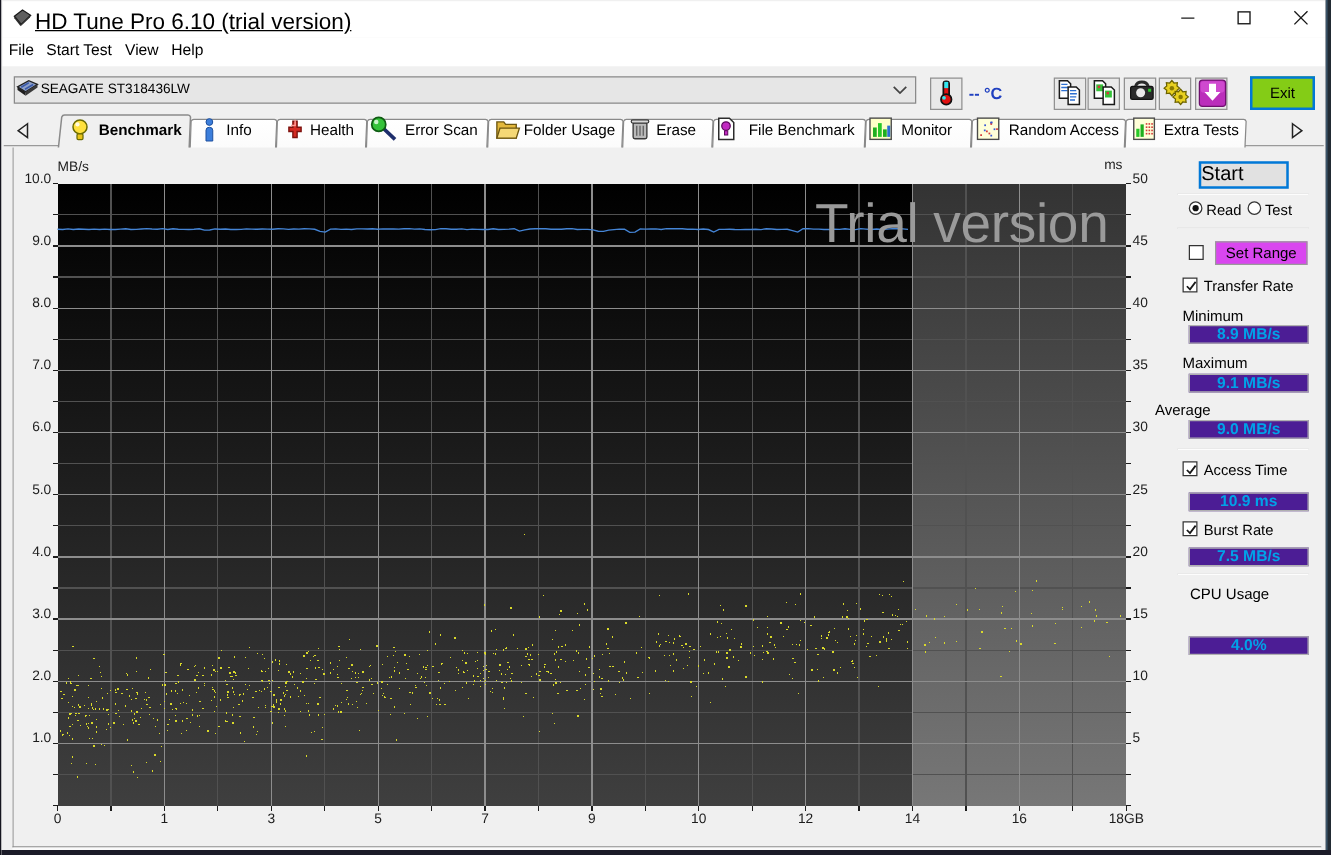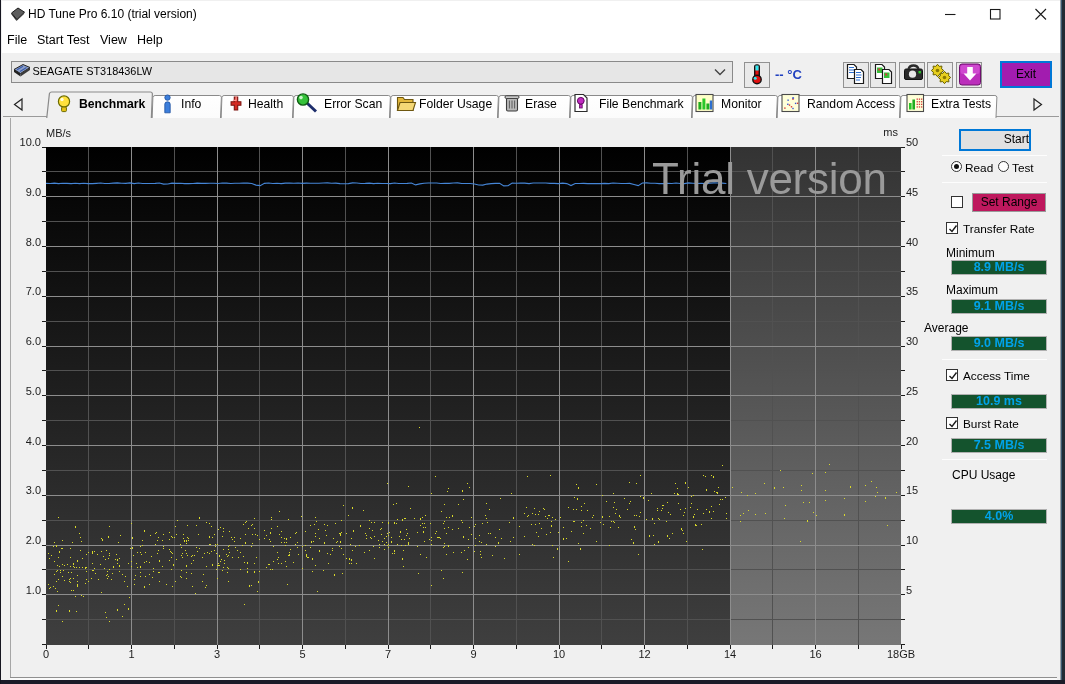--- a/index.html
+++ b/index.html
@@ -1,44 +1,44 @@
 <!DOCTYPE html>
 <html><head><meta charset="utf-8">
 <style>
 * { margin:0; padding:0; box-sizing:border-box; }
 html,body { width:1065px; height:684px; overflow:hidden; }
 body { position:relative; font-family:"Liberation Sans", sans-serif; background:#f0f0f0;
        border-left:1px solid #15151f; }
 #titlebar { position:absolute; left:1px; top:1px; width:1058px; height:29px; background:#ffffff; }
-#title { position:absolute; left:27px; top:7px; font-size:12px; color:#000; }
+#title { position:absolute; left:27px; top:7px; font-size:18px; color:#000;text-decoration:underline; }
 #menubar { position:absolute; left:1px; top:30px; width:1058px; height:23px; background:#ffffff; }
 .menu { position:absolute; top:33px; font-size:12.5px; color:#000; }
 #combo { position:absolute; left:10px; top:61px; width:722px; height:22px; background:#e6e6e6; border:1px solid #8a8a8a; }
 #combotext { position:absolute; left:31.5px; top:65px; font-size:10.9px; color:#000; }
 #tempc { position:absolute; left:774px; top:67px; font-size:13px; font-weight:bold; color:#2040c0; }
 .tbtn { position:absolute; top:62px; width:26px; height:26px; background:#e9e9e9; border:1px solid #919191; }
-#exitbtn { position:absolute; left:999px; top:61px; width:52px; height:27px; background:#a21caf; border:2px solid #0078d7;
+#exitbtn { position:absolute; left:999px; top:61px; width:52px; height:27px; background:#84cc16; border:2px solid #0078d7;
            font-size:12px; text-align:center; line-height:22px; }
 #panelframe-l { position:absolute; left:9px; top:118px; width:1px; height:560px; background:#a6a6a6; }
 #panelframe-b { position:absolute; left:9px; top:677px; width:1047px; height:1px; background:#8f8f8f; }
 #panelframe-b2 { position:absolute; left:9px; top:678px; width:1047px; height:2px; background:#fafafa; }
 #winborder-r { position:absolute; left:1059px; top:0; width:6px; height:684px; background:#222b34; border-left:1px solid #9aa0a6; }
 #winborder-r::before { content:""; position:absolute; left:0; top:0; width:1px; height:684px; background:#3b5870; }
 #winborder-b { position:absolute; left:0px; top:680px; width:1065px; height:4px; background:#1b1b28; }
 
 #startbtn { position:absolute; left:958px; top:129px; width:72px; height:22px; background:#e1e1e1; border:2px solid #0078d7;
-            font-size:12px; text-align:right; line-height:17px; }
+            font-size:16px; text-align:left; line-height:17px; }
 .sep { position:absolute; left:941px; width:105px; height:1px; background:#b6b6b6; border-bottom:1px solid #fdfdfd; }
 .radio { position:absolute; width:11px; height:11px; border:1px solid #333; border-radius:50%; background:#fff; }
 .radio.sel::after { content:""; position:absolute; left:2px; top:2px; width:5px; height:5px; border-radius:50%; background:#111; }
 .cb { position:absolute; width:12px; height:12px; border:1px solid #333; background:#fff; }
 .lab { position:absolute; font-size:11.8px; color:#000; white-space:nowrap; }
-.vbox { position:absolute; left:950px; width:96px; height:15px; background:#14532d; border:1px solid #b0b0b0;
+.vbox { position:absolute; left:950px; width:96px; height:15px; background:#4c1d95; border:1px solid #b0b0b0;
         color:#00a2e8; font-size:12.5px; font-weight:bold; text-align:center; line-height:13px; }
-#setrange { position:absolute; left:971px; top:193px; width:74px; height:19px; background:#be185d; border:1px solid #9a9a9a;
+#setrange { position:absolute; left:971px; top:193px; width:74px; height:19px; background:#d946ef; border:1px solid #9a9a9a;
             font-size:12px; text-align:center; line-height:16px; }
 </style></head>
 <body>
 <div id="titlebar"></div>
 <div id="title">HD Tune Pro 6.10 (trial version)</div>
 <svg width="1065" height="30" viewBox="0 0 1065 30" style="position:absolute;left:0;top:0;">
     <path d="M944 14.5 h10.5" stroke="#1a1a1a" stroke-width="1.1" fill="none"></path>
     <rect x="989.5" y="9.5" width="9.5" height="9.5" stroke="#1a1a1a" stroke-width="1.1" fill="none"></rect>
     <path d="M1034.5 9 l10.5 10.5 M1045 9 l-10.5 10.5" stroke="#1a1a1a" stroke-width="1.1" fill="none"></path>
     <path d="M10.5 13 L17 8 L23.5 12.2 L16 19.5 Z" fill="#5e5e5e" stroke="#1a1a1a" stroke-width="1"></path>

